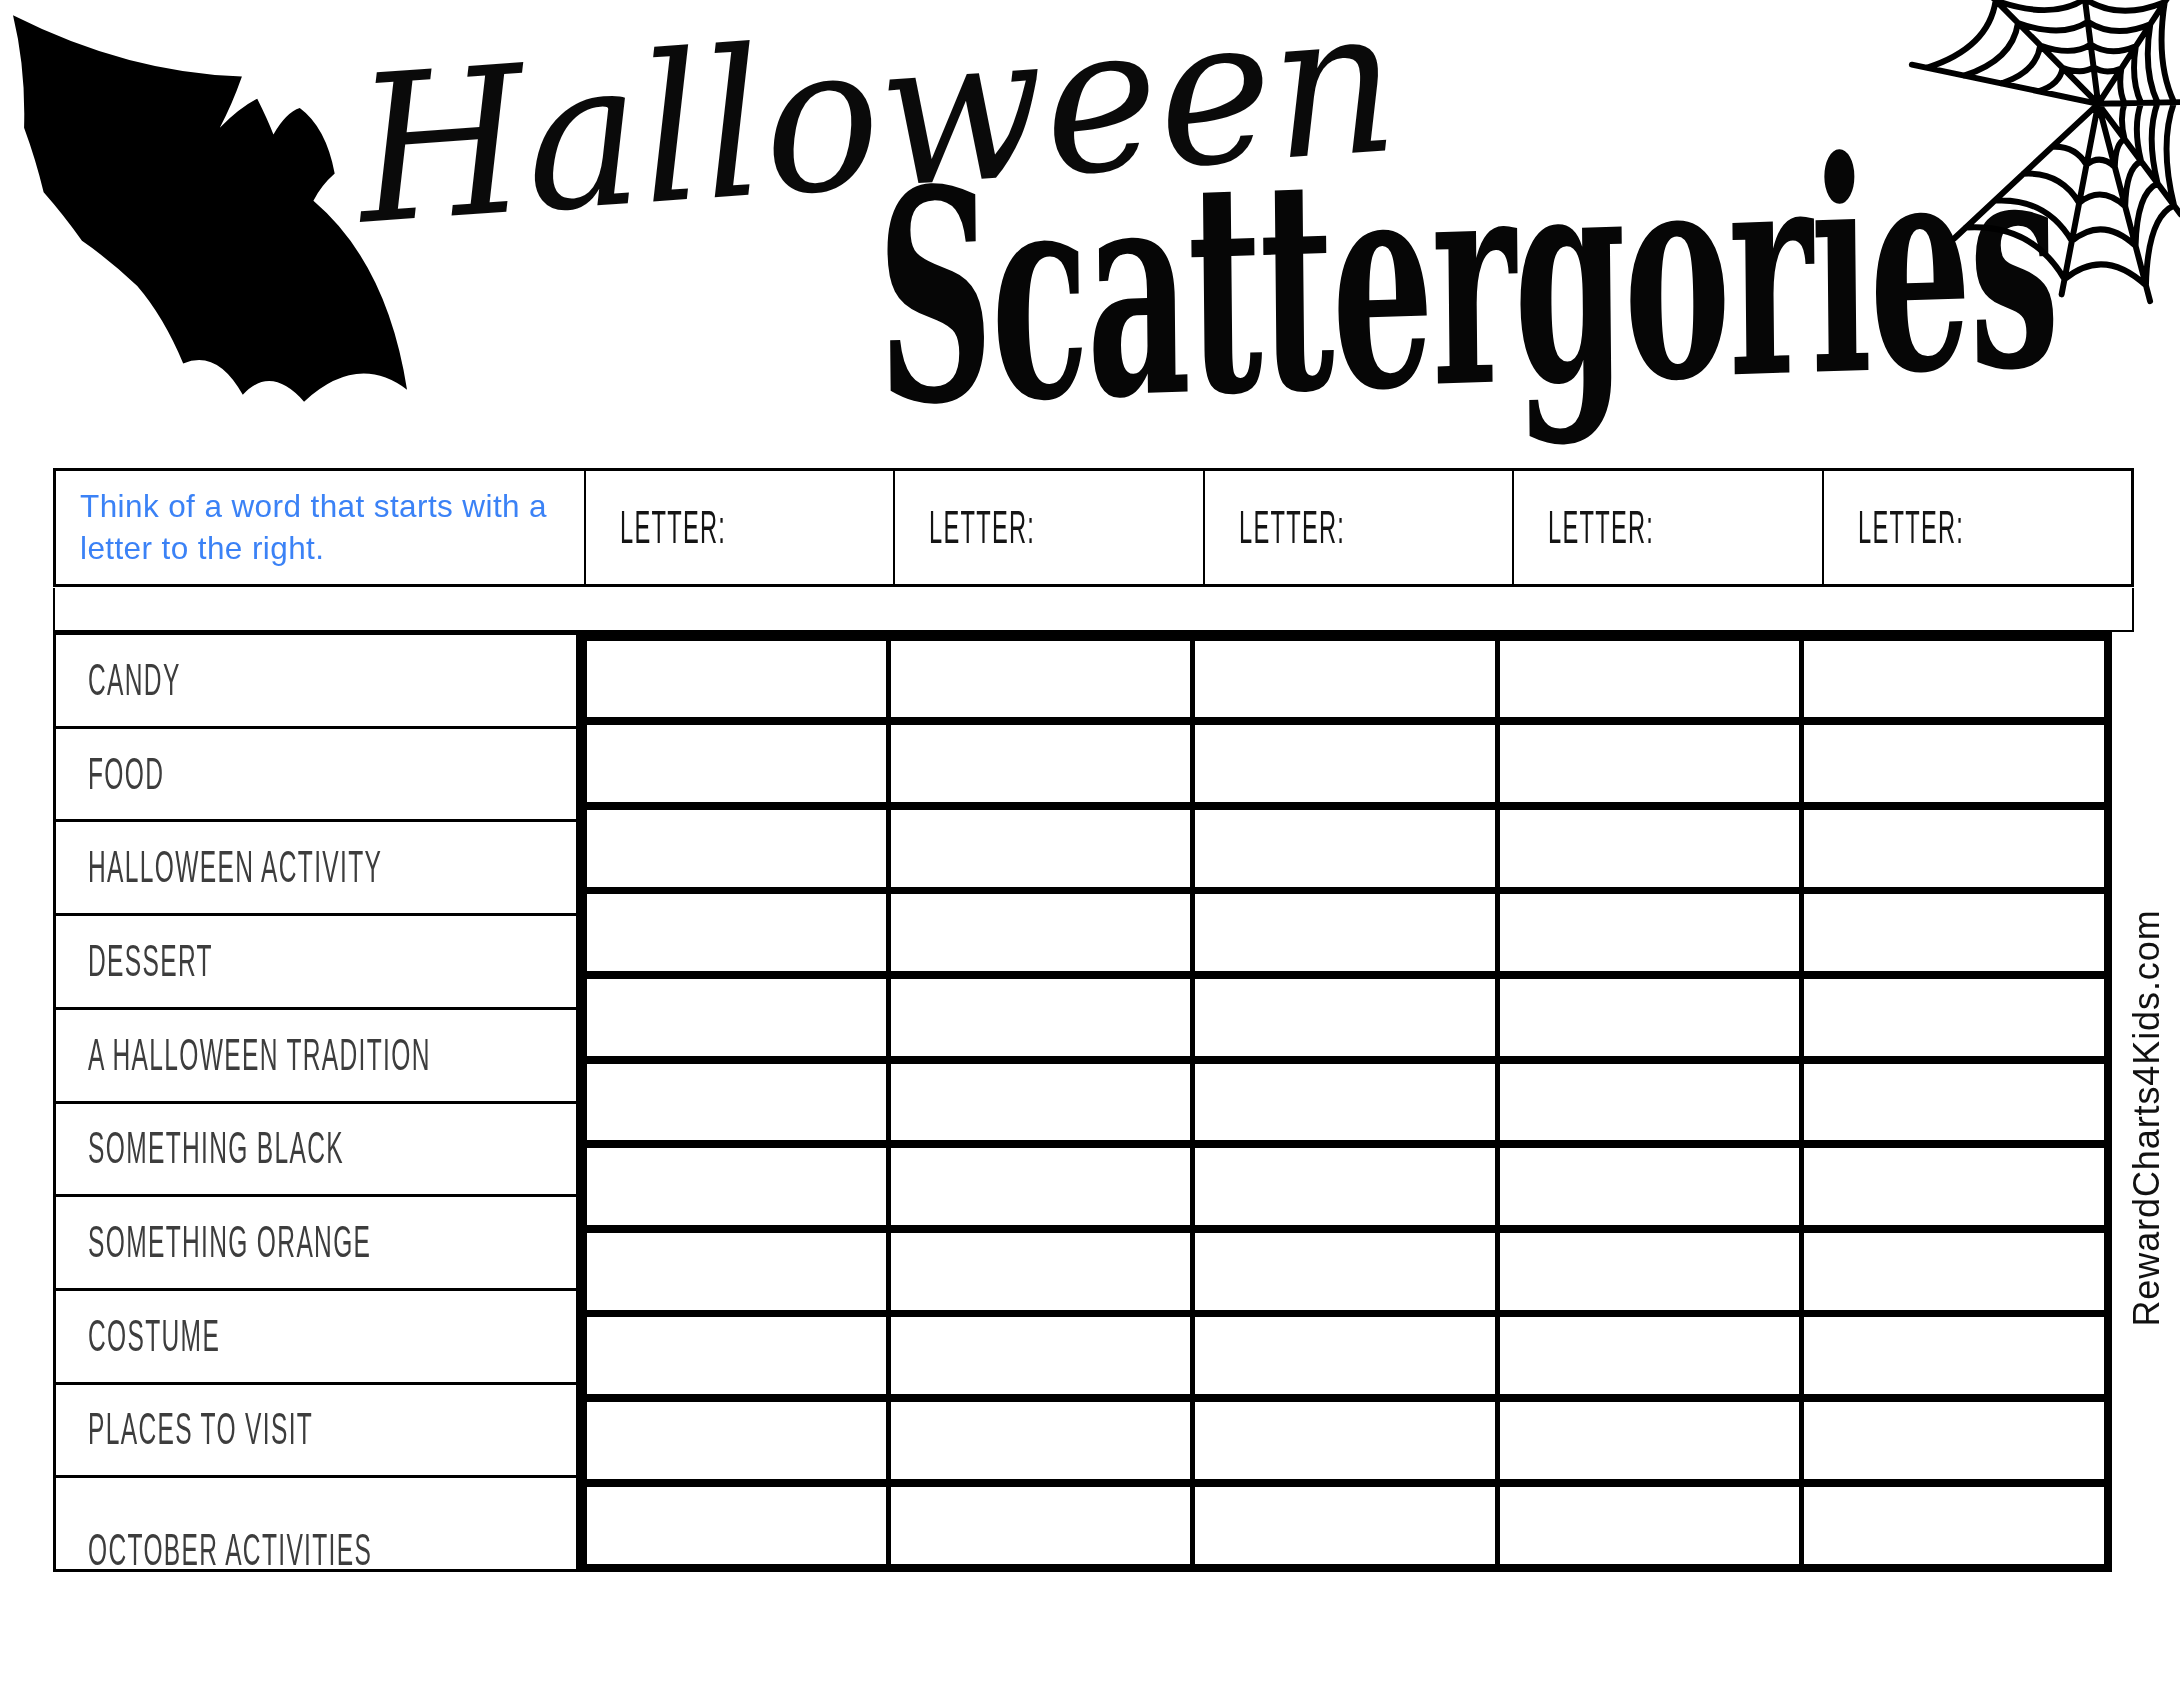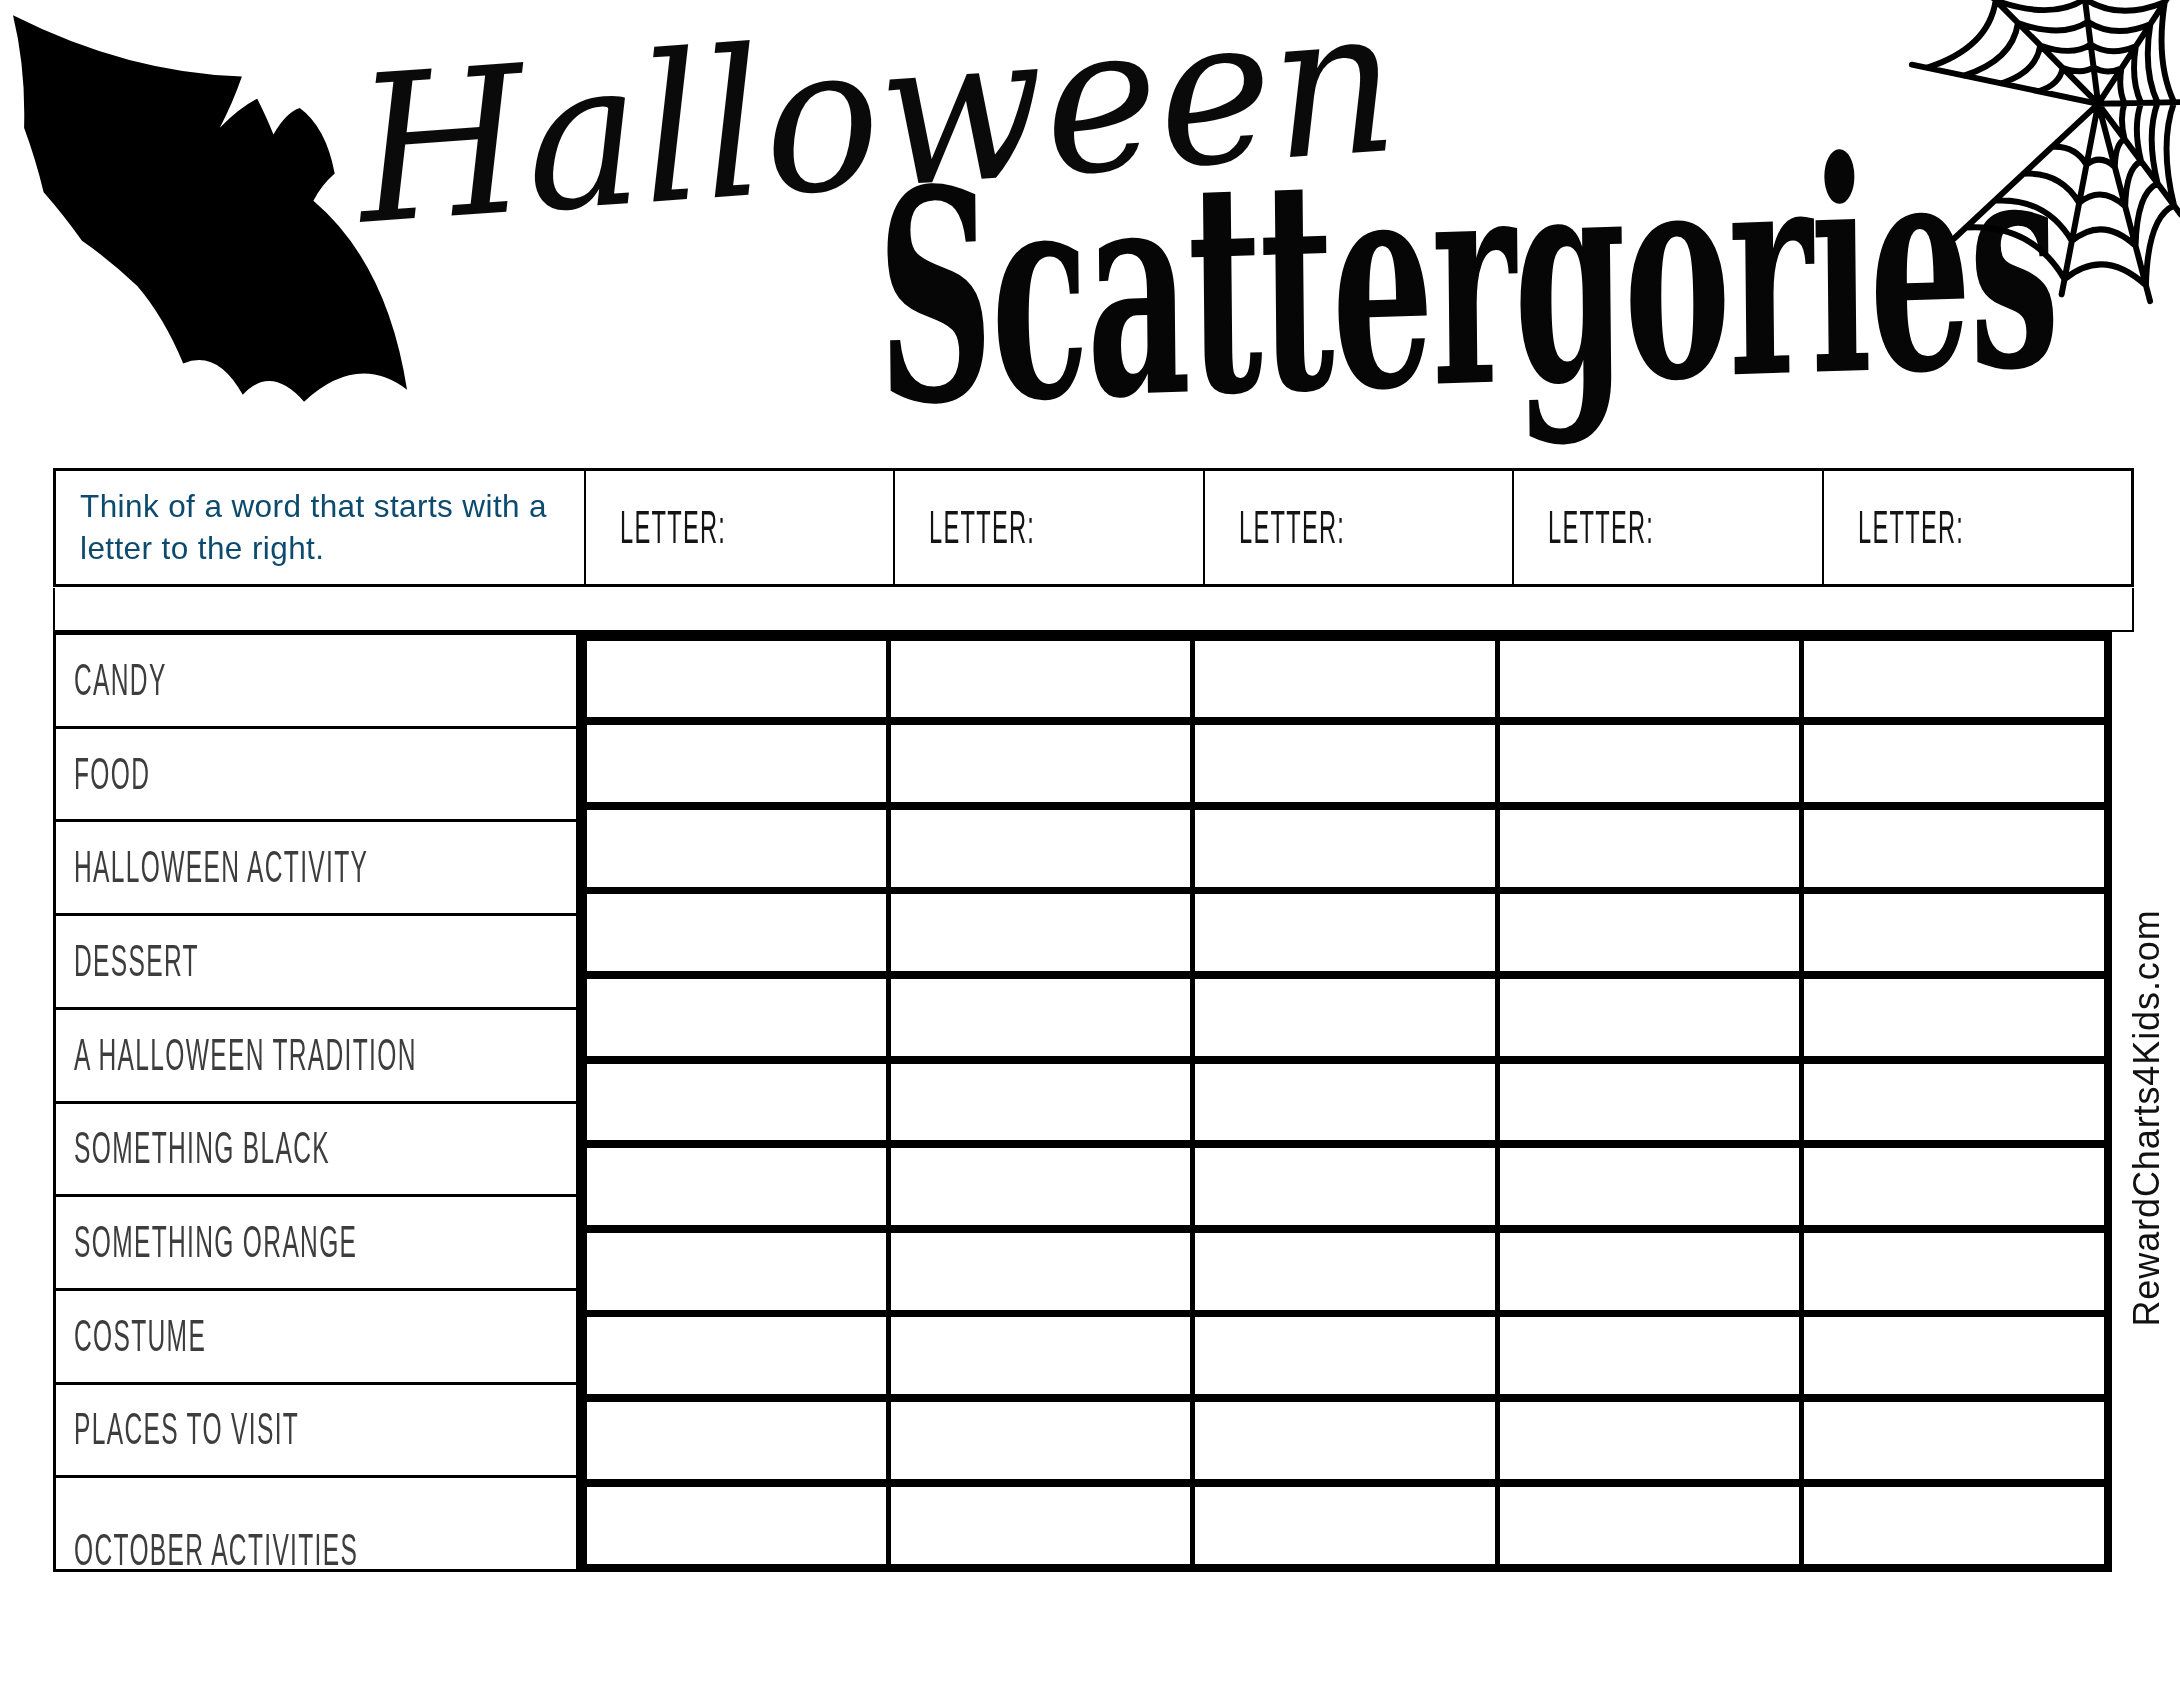--- a/index.html
+++ b/index.html
@@ -16,39 +16,39 @@
 
   
   .bat-svg{position:absolute;left:0;top:0;width:426px;height:417px;}
   .web-svg{position:absolute;left:1898px;top:0;width:283px;height:308px;}
 
   
   .header-row{position:absolute;left:53px;top:468px;width:2081px;height:119px;
     box-sizing:border-box;border:3.4px solid #000;display:flex;background:#fff;}
   .instruction-cell{width:528px;box-sizing:border-box;display:flex;align-items:center;
     padding-left:24px;padding-right:8.5px;}
-  .instruction-text{font-size:31.5px;line-height:1.32;color:#0c4a6e;letter-spacing:0.4px;}
+  .instruction-text{font-size:31.5px;line-height:1.32;color:#3b82f6;letter-spacing:0.4px;}
   .letter-cell{flex:1;box-sizing:border-box;border-left:2.6px solid #000;
     display:flex;align-items:center;padding-left:34px;overflow:hidden;}
 
   
   .deco{display:inline-block;font-weight:400;white-space:nowrap;}
   .letter-label{font-size:32px;letter-spacing:1.7px;color:#141414;
     transform:scale(0.74,1.45);transform-origin:0 50%;}
 
   
   .spacer-row{position:absolute;left:53px;top:588px;width:2081px;height:44px;
     box-sizing:border-box;border-left:2.6px solid #000;border-right:2.6px solid #000;
     border-bottom:2.6px solid #000;background:#fff;}
 
   
   .category-column{position:absolute;left:53px;top:632px;width:526px;height:940px;
     box-sizing:border-box;border:3.4px solid #000;display:flex;flex-direction:column;background:#fff;}
   .cat-row{flex:1;box-sizing:border-box;border-bottom:3.4px solid #000;
-    display:flex;align-items:center;padding-left:18px;overflow:hidden;}
+    display:flex;align-items:center;padding-left:32px;overflow:hidden;}
   .cat-row:last-child{border-bottom:none;align-items:flex-end;}
   .cat-label{font-size:31.5px;letter-spacing:1.7px;color:#3d3d3d;
     transform:scale(0.78,1.38);transform-origin:0 50%;}
 
   
   .answer-grid{position:absolute;left:578px;top:632px;width:1534px;height:940px;
     box-sizing:border-box;background:#000;padding:8.5px;
     display:grid;grid-template-columns:repeat(5,1fr);grid-auto-rows:1fr;gap:7.7px 5.1px;}
   .answer-cell{background:#fff;}
 

